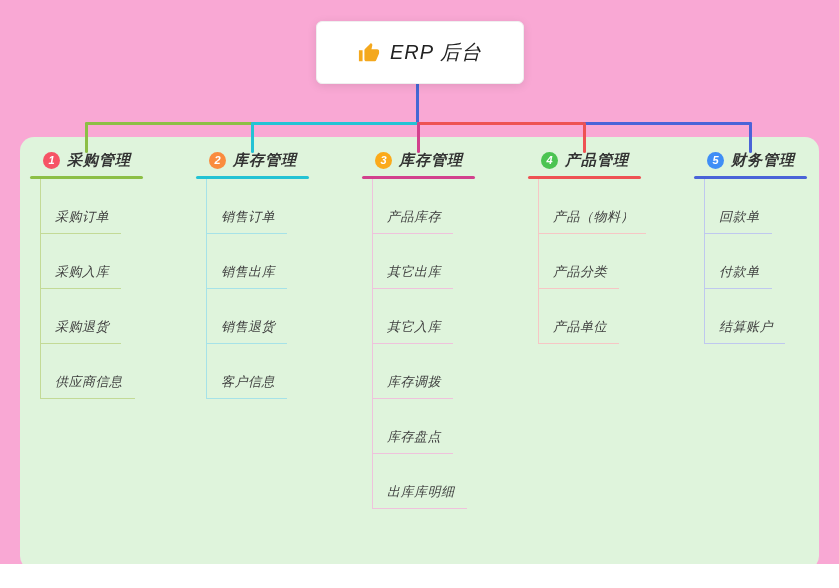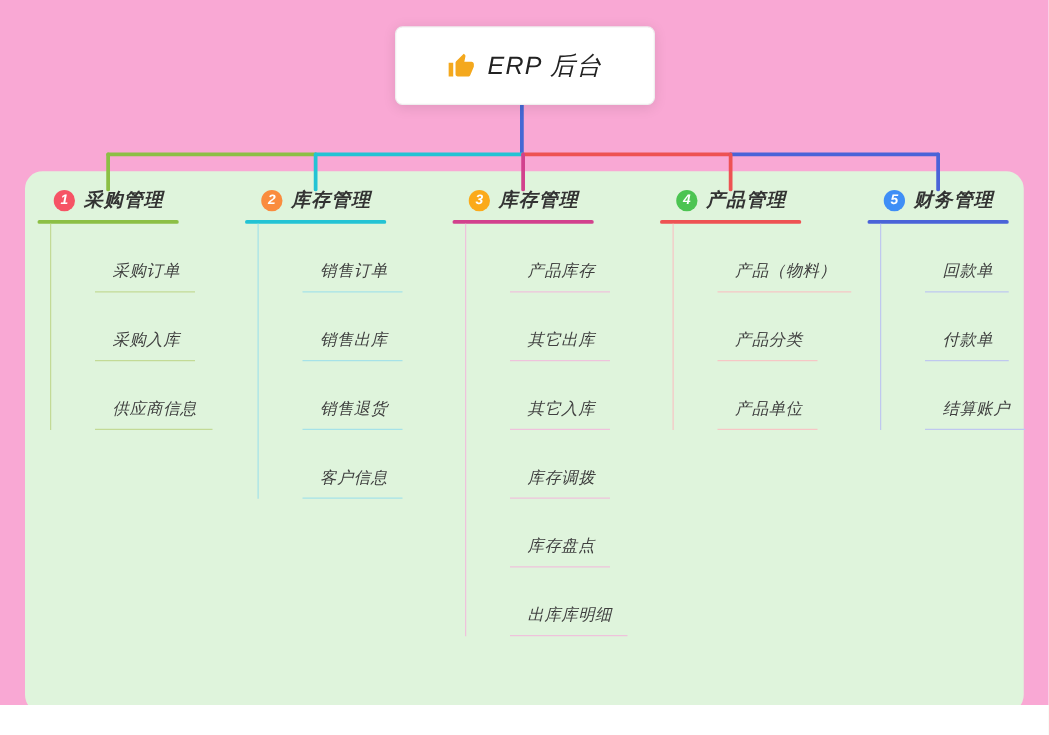--- a/index.html
+++ b/index.html
@@ -22,21 +22,21 @@
   .root-label{font-size:20px;font-weight:500;color:#222;letter-spacing:1px;}
   .line{position:absolute;border-radius:2px;}
   .branch{position:absolute;width:166px;top:148px;z-index:2;}
   .branch-header{display:flex;align-items:center;gap:7px;padding-left:13px;height:24px;cursor:default;}
   .badge{
     width:17px;height:17px;border-radius:50%;color:#fff;font-size:11px;font-weight:bold;
     display:flex;align-items:center;justify-content:center;flex:0 0 17px;line-height:1;
   }
   .branch-label{font-size:15px;font-weight:600;color:#333;letter-spacing:1px;}
   .branch-underline{height:3px;width:113px;border-radius:2px;margin-top:4px;}
-  .children{margin-left:10px;border-left:1px solid transparent;padding-left:35px;}
+  .children{margin-left:10px;border-left:1px solid transparent;}
   .child{height:55px;position:relative;cursor:default;}
   .child-label{
     position:absolute;left:0;bottom:0;padding:0 12px 7px 14px;
     font-size:13px;color:#3f3f3f;white-space:nowrap;
     border-bottom-width:1px;border-bottom-style:solid;letter-spacing:0.5px;
   }
 </style>
 </head>
 <body>
 
@@ -69,20 +69,23 @@
           <span class="badge" style="background: rgb(246, 83, 101);">1</span>
           <span class="branch-label">采购管理</span>
         </div>
         <div class="branch-underline" style="background: rgb(140, 191, 69);"></div>
         <div class="children" style="border-left-color: rgb(195, 218, 150);">
           <div class="child">
             <span class="child-label" style="border-bottom-color: rgb(195, 218, 150);">采购订单</span>
           </div>
           <div class="child">
             <span class="child-label" style="border-bottom-color: rgb(195, 218, 150);">采购入库</span>
+          </div>
+          <div class="child">
+            <span class="child-label" style="border-bottom-color: rgb(195, 218, 150);">采购退货</span>
           </div>
           <div class="child">
             <span class="child-label" style="border-bottom-color: rgb(195, 218, 150);">供应商信息</span>
           </div>
         </div>
       </div>
       <div class="branch" style="left: 196px;">
         <div class="branch-header">
           <span class="badge" style="background: rgb(250, 140, 62);">2</span>
           <span class="branch-label">库存管理</span>

